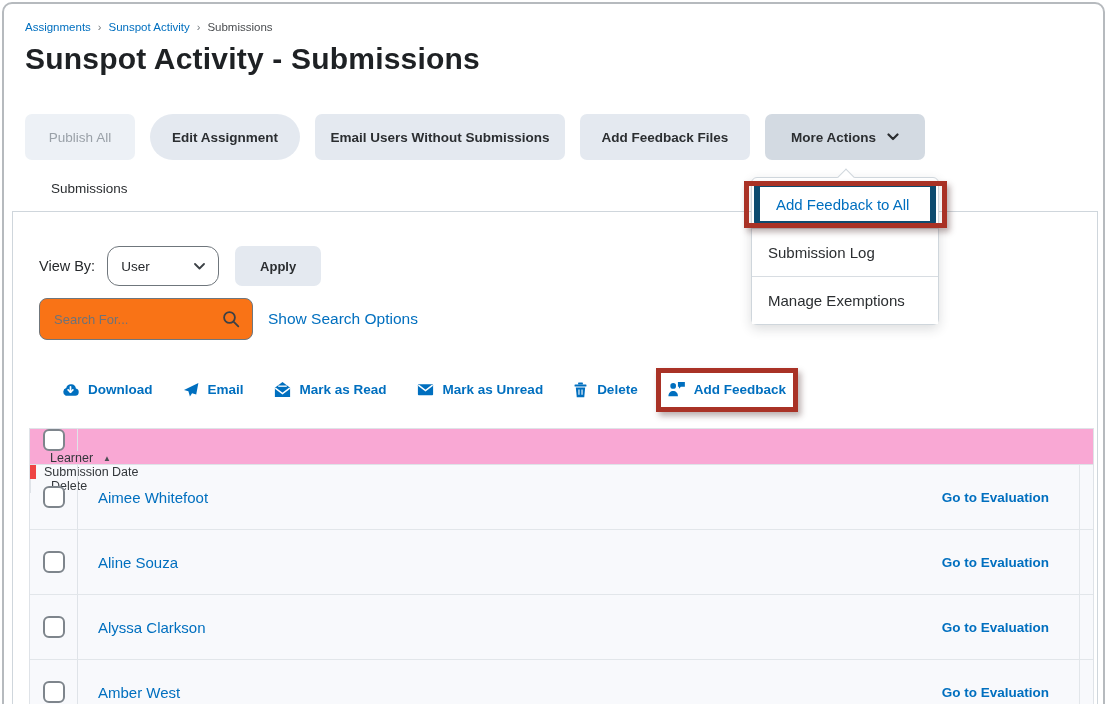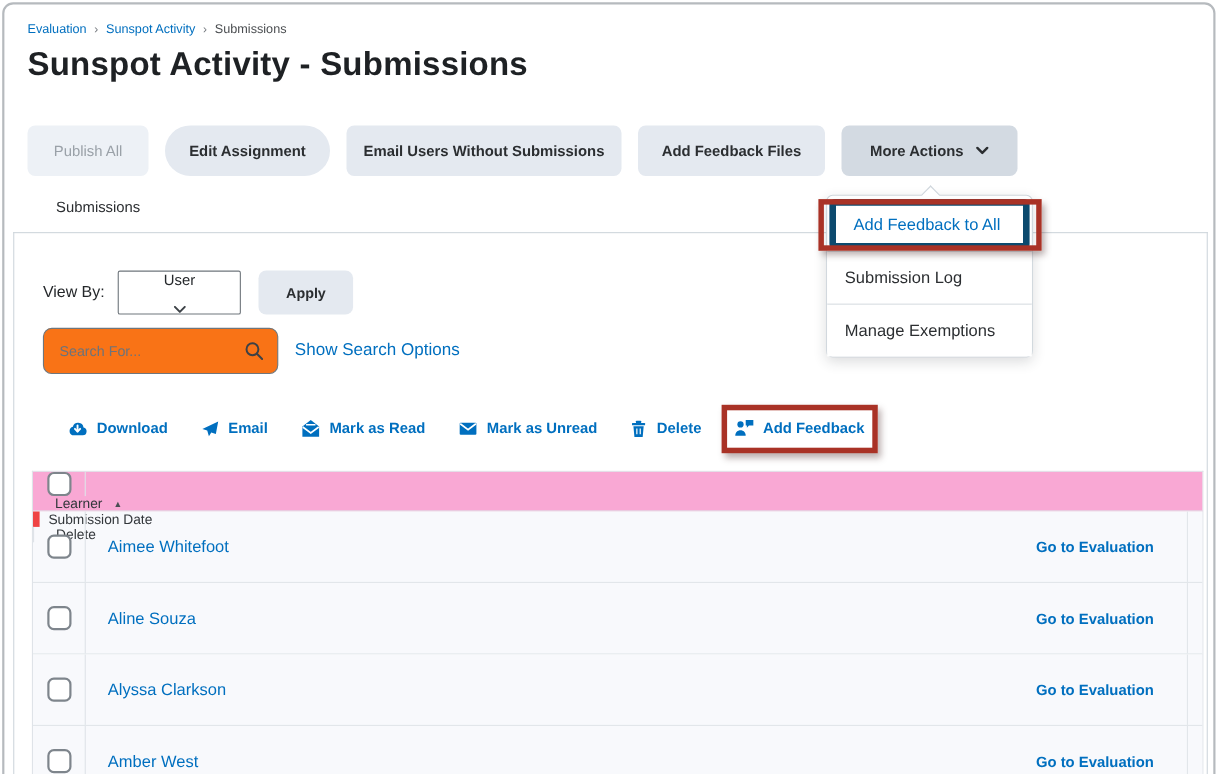--- a/index.html
+++ b/index.html
@@ -71,23 +71,23 @@
     background: #0067b8; border-radius: 3px;
   }
   .panel {
     margin: 0 10px 0 12px; height: 520px; background: #fff;
     border: 1px solid #cfd6dc; border-bottom: none; position: relative; z-index: 1;
   }
   
   .viewby-row { margin: 34px 0 0 26px; display: flex; align-items: center; }
   .vb-label { font-size: 14.5px; color: #25282b; }
   .select {
-    margin-left: 12px; width: 112px; height: 40px; border: 1px solid #6f767c; border-radius: 2px;
+    margin-left: 12px; width: 112px; height: 40px; border: 1px solid #6f767c; border-radius: 12px;
     background: #fff; display: flex; align-items: center; justify-content: space-between;
-    padding: 0 13px; font-size: 13.5px; cursor: pointer; flex-direction: column;
+    padding: 0 13px; font-size: 13.5px; cursor: pointer;
   }
   .apply { margin-left: 16px; width: 86px; height: 40px; font-size: 13px; }
   .search-row { margin: 12px 0 0 26px; display: flex; align-items: center; }
   .search-box {
     width: 214px; height: 42px; border: 1px solid #6f767c; border-radius: 8px; background: #f97316;
     display: flex; align-items: center; padding: 0 12px 0 14px;
   }
   .search-box input {
     border: none; outline: none; flex: 1; min-width: 0; font-family: inherit;
     font-size: 13px; color: #3c4146; background: transparent;
@@ -123,21 +123,21 @@
     width: 22px; height: 22px; border: 2px solid #7e858c; border-radius: 6px;
     background: #fff; cursor: pointer; display: inline-block;
   }
 </style>
 </head>
 <body>
 
 <div class="frame"></div>
 
 <div class="breadcrumb">
-  <a>Evaluation</a><span class="sep">›</span><a>Sunspot Activity</a><span class="sep">›</span><span class="current">Submissions</span>
+  <a>Assignments</a><span class="sep">›</span><a>Sunspot Activity</a><span class="sep">›</span><span class="current">Submissions</span>
 </div>
 
 <h1 class="title">Sunspot Activity - Submissions</h1>
 
 <div class="btn-row">
   <button class="btn disabled w-publish">Publish All</button>
   <button class="btn w-edit">Edit Assignment</button>
   <button class="btn w-email">Email Users Without Submissions</button>
   <button class="btn w-aff">Add Feedback Files</button>
 

